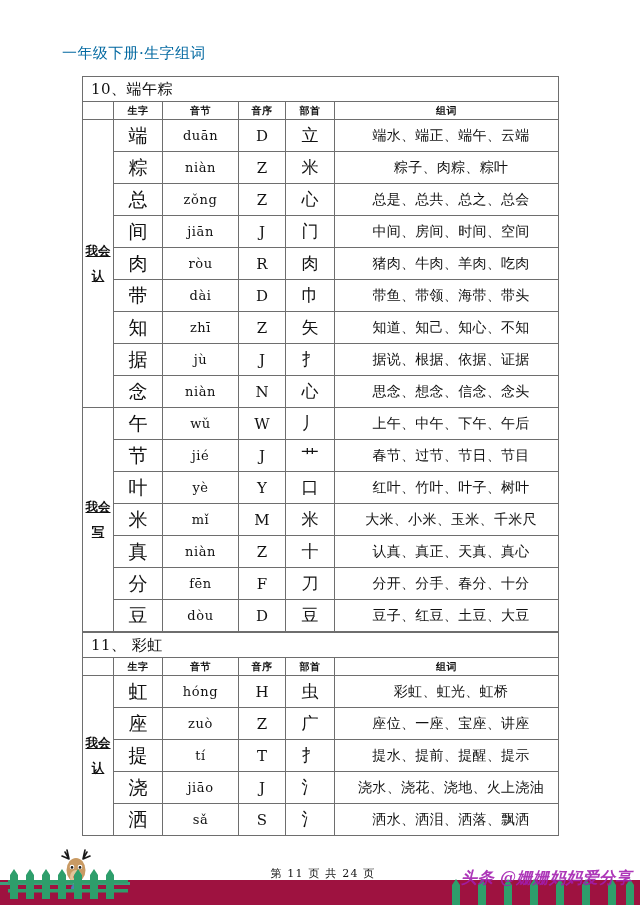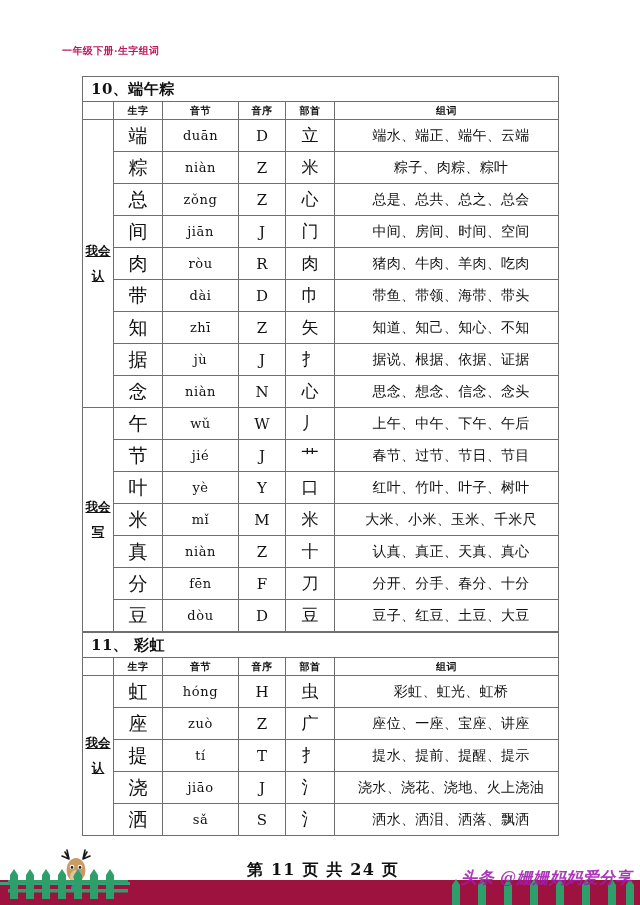--- a/index.html
+++ b/index.html
@@ -15,23 +15,23 @@
     overflow: hidden;
     -webkit-font-smoothing: antialiased;
   }
 
   
   .doc-header {
     position: absolute;
     left: 62px;
     top: 44px;
     font-family: "DejaVu Serif", "Liberation Serif", serif;
-    font-size: 10px;
-    font-weight: bold;
-    color: #be185d;
+    font-size: 15px;
+    font-weight: normal;
+    color: #0369a1;
     letter-spacing: 0.4px;
     white-space: nowrap;
   }
 
   
   .sheet {
     position: absolute;
     left: 82px;
     top: 76px;
     width: 476px;
@@ -54,21 +54,21 @@
     color: #111111;
   }
 
   
   .lesson-title-cell {
     height: 24px;
     text-align: left !important;
     padding-left: 8px !important;
     font-family: "DejaVu Serif", "Liberation Serif", serif;
     font-size: 15px;
-    font-weight: bold;
+    font-weight: normal;
     color: #000000;
     letter-spacing: 0.5px;
   }
 
   
   .col-head {
     height: 17px;
     font-family: "DejaVu Serif", "Liberation Serif", serif;
     font-size: 10px;
     font-weight: bold;
@@ -154,22 +154,22 @@
     height: 3px;
     background: #3f9e7c;
   }
   .page-num {
     position: absolute;
     left: 6px;
     right: 0;
     bottom: 24px;
     text-align: center;
     font-family: "DejaVu Serif", "Liberation Serif", serif;
-    font-size: 16px;
-    font-weight: bold;
+    font-size: 11px;
+    font-weight: normal;
     color: #111111;
     letter-spacing: 1.2px;
   }
   .watermark {
     position: absolute;
     right: 8px;
     bottom: 16px;
     font-family: "DejaVu Serif", "Liberation Serif", serif;
     font-size: 16px;
     font-weight: bold;

